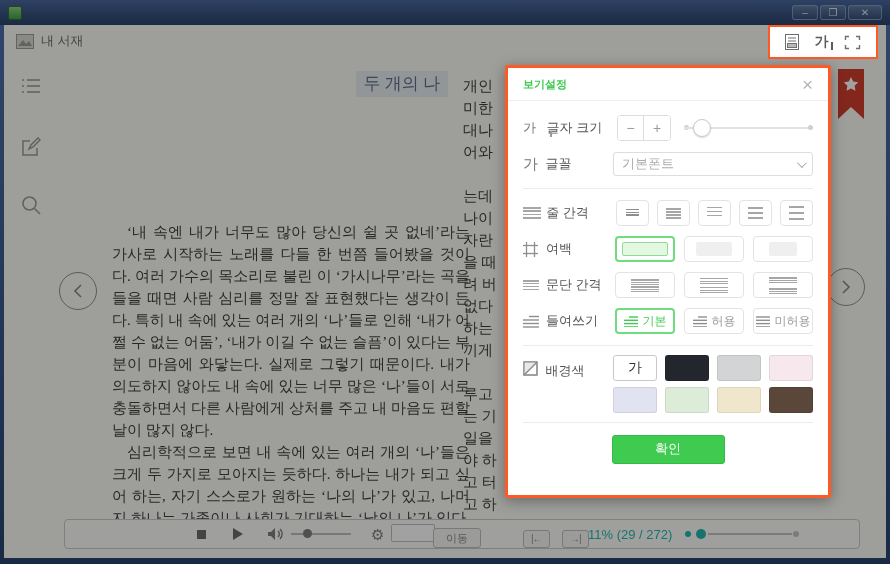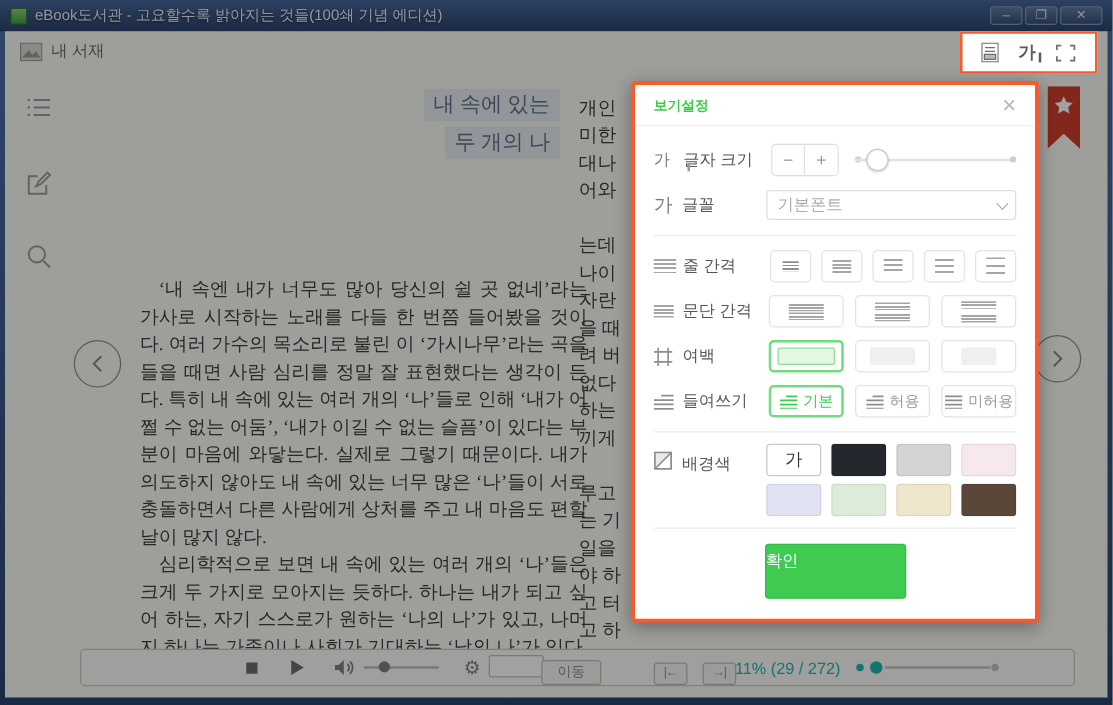--- a/index.html
+++ b/index.html
@@ -145,33 +145,32 @@
   .mi.sel { background:#e4f7e0; border:1px solid #8edd97; }
 
   .swatches { display:grid; grid-template-columns:repeat(4,44px); gap:6px 8px; }
   .swatch { width:44px; height:26px; border-radius:3px; border:1px solid rgba(0,0,0,.08);
             display:flex; align-items:center; justify-content:center; }
   .swatch.has-label { border:1px solid #c9c9c9; font-size:14px; color:#333; }
 
   .p-buttons { display:flex; justify-content:center; gap:10px; margin-top:12px; }
   .btn-reset { width:112px; height:27px; border:1px solid #ffab91; border-radius:3px; background:#fff;
                color:#ff7a55; font-size:13px; line-height:25px; text-align:center; }
-  .btn-ok { width:113px; height:44px; border-radius:3px; background:#3ecb50; border:1px solid #35b946;
-            color:#fff; font-size:13px; line-height:25px; text-align:left; }
+  .btn-ok { width:113px; height:29px; border-radius:3px; background:#3ecb50; border:1px solid #35b946;
+            color:#fff; font-size:13px; line-height:25px; text-align:center; }
 
   svg { display:block; }
 </style>
 </head>
 <body>
 
 <div class="window">
 
   <div class="titlebar">
     <div class="app-icon"></div>
-    <div class="title-text">eBook도서관  -  고요할수록 밝아지는 것들(100쇄 기념 에디션)</div>
     <div class="win-controls">
       <div class="win-btn">–</div>
       <div class="win-btn">❐</div>
       <div class="win-btn close">✕</div>
     </div>
   </div>
 
   <div class="app">
 
     <div class="library-btn">
@@ -201,21 +200,20 @@
         </svg>
     </div>
     <div class="sidebar-icon" style="top:170px">
       <svg width="20" height="20" viewBox="0 0 20 20" fill="none" stroke="#9a9a9a" stroke-width="1.6">
           <circle cx="8.5" cy="8.5" r="6.5"></circle>
           <line x1="13.5" y1="13.5" x2="19" y2="19"></line>
         </svg>
     </div>
 
     <div class="chapter-title">
-      <div><span>내 속에 있는</span></div>
       <div><span>두 개의 나</span></div>
     </div>
 
     <div class="page-body">
       <p>‘내 속엔 내가 너무도 많아 당신의 쉴 곳 없네’라는 가사로 시작하는 노래를 다들 한 번쯤 들어봤을 것이다. 여러 가수의 목소리로 불린 이 ‘가시나무’라는 곡을 들을 때면 사람 심리를 정말 잘 표현했다는 생각이 든다. 특히 내 속에 있는 여러 개의 ‘나’들로 인해 ‘내가 어쩔 수 없는 어둠’, ‘내가 이길 수 없는 슬픔’이 있다는 부분이 마음에 와닿는다. 실제로 그렇기 때문이다. 내가 의도하지 않아도 내 속에 있는 너무 많은 ‘나’들이 서로 충돌하면서 다른 사람에게 상처를 주고 내 마음도 편할 날이 많지 않다.</p>
       <p>심리학적으로 보면 내 속에 있는 여러 개의 ‘나’들은 크게 두 가지로 모아지는 듯하다. 하나는 내가 되고 싶어 하는, 자기 스스로가 원하는 ‘나의 나’가 있고, 나머지 하나는 가족이나 사회가 기대하는 ‘남의 나’가 있다. 즉 ‘나의 나’는 내 안에 있는</p>
     </div>
 
     <div class="page-frags">
         <div class="frag-line">개인</div>
@@ -386,64 +384,64 @@
               <i class="li" style="--s:5px;height:13px;width:15px"></i>
             </div>
           <div class="opt-btn opt-sm">
               <i class="li" style="--s:6px;height:14px;width:15px"></i>
             </div>
         </div>
       </div>
 
       <div class="p-row">
         <div class="p-ico">
-            <i class="li" style="--s:3px;height:10px;width:16px"></i>
-          </div>
-        <div class="p-lbl">문단 간격</div>
-        <div class="p-ctl">
-          <div class="opt-btn opt-md">
-              <span class="pg" style="gap:1px">
-                <i class="li" style="--s:2.6px;height:6px"></i>
-                <i class="li" style="--s:2.6px;height:6px"></i>
-              </span>
-            </div>
-          <div class="opt-btn opt-md">
-              <span class="pg" style="gap:3px">
-                <i class="li" style="--s:2.6px;height:6px"></i>
-                <i class="li" style="--s:2.6px;height:6px"></i>
-              </span>
-            </div>
-          <div class="opt-btn opt-md">
-              <span class="pg" style="gap:5px">
-                <i class="li" style="--s:2.6px;height:6px"></i>
-                <i class="li" style="--s:2.6px;height:6px"></i>
-              </span>
-            </div>
-        </div>
-      </div>
-
-      <div class="p-row">
-        <div class="p-ico">
           <svg width="15" height="15" viewBox="0 0 15 15" stroke="#8e8e8e" stroke-width="1.3">
               <line x1="3.5" y1="0" x2="3.5" y2="15"></line>
               <line x1="11.5" y1="0" x2="11.5" y2="15"></line>
               <line x1="0" y1="3.5" x2="15" y2="3.5"></line>
               <line x1="0" y1="11.5" x2="15" y2="11.5"></line>
             </svg>
         </div>
         <div class="p-lbl">여백</div>
         <div class="p-ctl">
           <div class="opt-btn opt-md sel">
               <i class="mi sel" style="width:46px"></i>
             </div>
           <div class="opt-btn opt-md">
               <i class="mi" style="width:36px"></i>
             </div>
           <div class="opt-btn opt-md">
               <i class="mi" style="width:28px"></i>
+            </div>
+        </div>
+      </div>
+
+      <div class="p-row">
+        <div class="p-ico">
+            <i class="li" style="--s:3px;height:10px;width:16px"></i>
+          </div>
+        <div class="p-lbl">문단 간격</div>
+        <div class="p-ctl">
+          <div class="opt-btn opt-md">
+              <span class="pg" style="gap:1px">
+                <i class="li" style="--s:2.6px;height:6px"></i>
+                <i class="li" style="--s:2.6px;height:6px"></i>
+              </span>
+            </div>
+          <div class="opt-btn opt-md">
+              <span class="pg" style="gap:3px">
+                <i class="li" style="--s:2.6px;height:6px"></i>
+                <i class="li" style="--s:2.6px;height:6px"></i>
+              </span>
+            </div>
+          <div class="opt-btn opt-md">
+              <span class="pg" style="gap:5px">
+                <i class="li" style="--s:2.6px;height:6px"></i>
+                <i class="li" style="--s:2.6px;height:6px"></i>
+              </span>
             </div>
         </div>
       </div>
 
       <div class="p-row">
         <div class="p-ico">
           <svg width="16" height="13" viewBox="0 0 16 13" stroke="#8e8e8e" stroke-width="1.4">
               <line x1="6" y1="1.5" x2="16" y2="1.5"></line>
               <line x1="0" y1="5" x2="16" y2="5"></line>
               <line x1="0" y1="8.5" x2="16" y2="8.5"></line>

